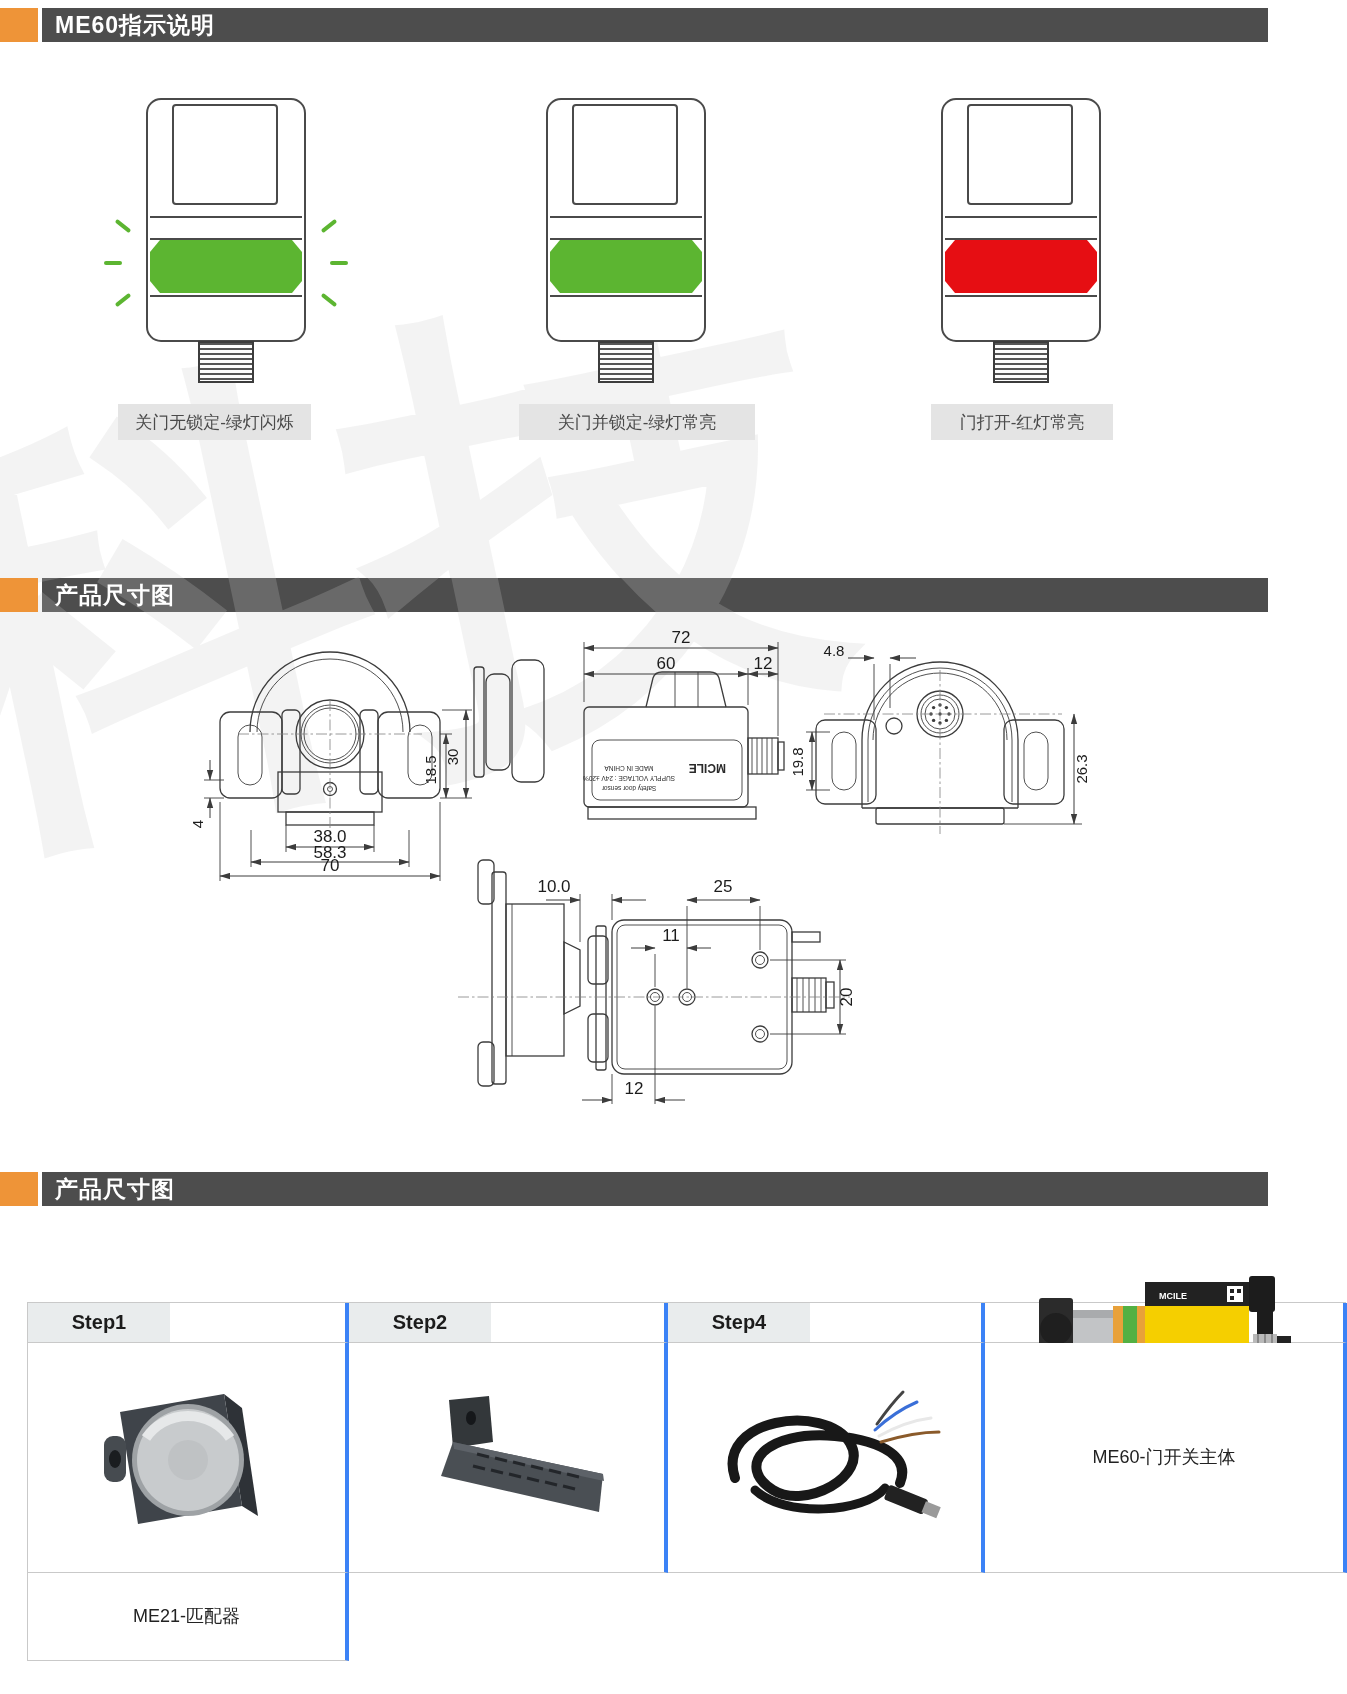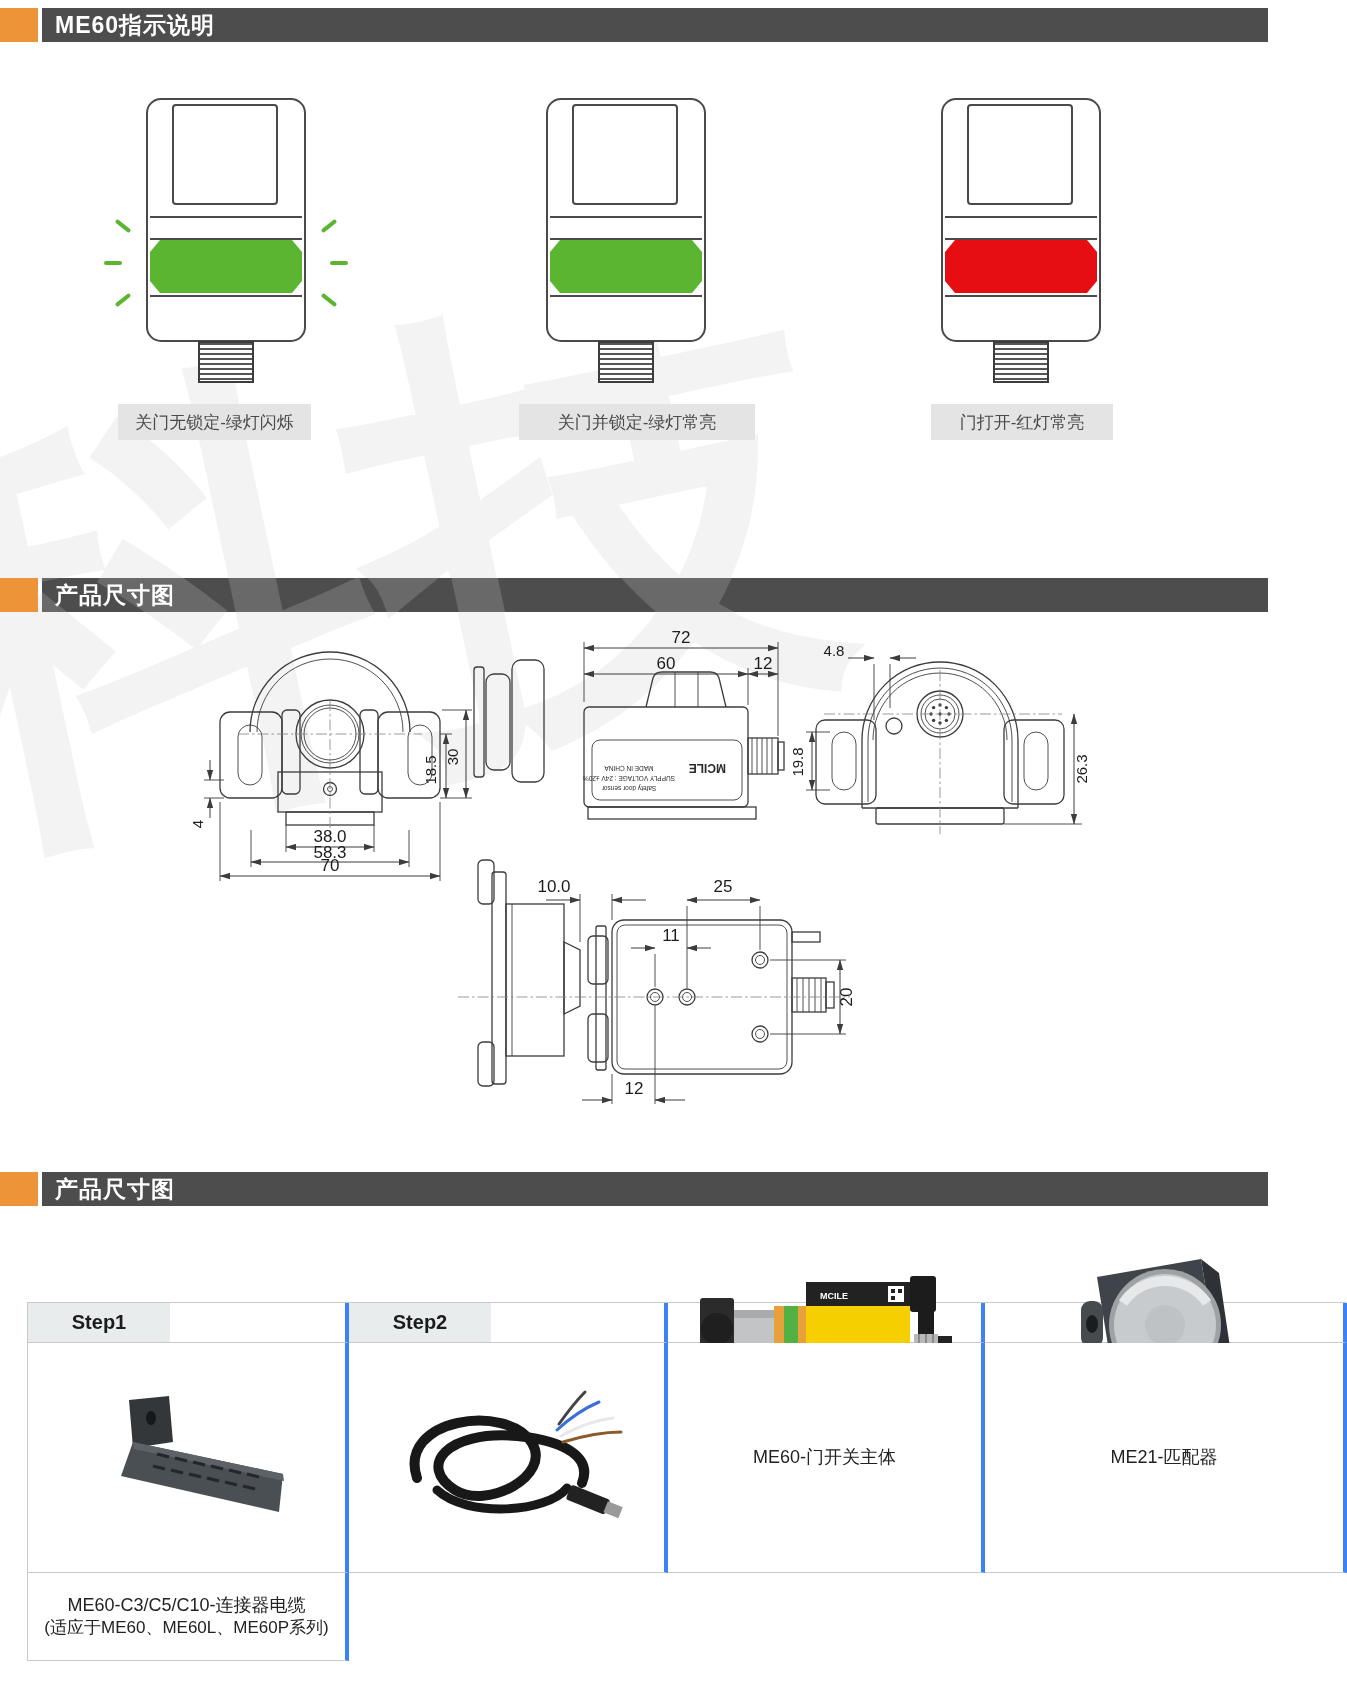--- a/index.html
+++ b/index.html
@@ -318,20 +318,23 @@
       </div>
   </div>
 
   <div class="acc">
     <div class="cell-head">
         <div class="step-chip">Step1</div>
       </div>
     <div class="cell-head">
         <div class="step-chip">Step2</div>
       </div>
+    <div class="cell-head">
+        <div class="step-chip">Step4</div>
+      </div>
 
     <div class="cell-img">
       <svg width="266" height="150" viewBox="0 0 266 150">
         <rect x="8" y="50" width="34" height="62" rx="3" fill="#2b2b2b"></rect>
         <circle cx="25" cy="81" r="16" fill="#1f1f1f"></circle>
         <rect x="42" y="62" width="40" height="40" fill="#c2c4c6"></rect>
         <rect x="42" y="62" width="40" height="8" fill="#a9abad"></rect>
         <rect x="82" y="58" width="10" height="48" fill="#e8a13a"></rect>
         <rect x="92" y="58" width="14" height="48" fill="#53b043"></rect>
         <rect x="106" y="58" width="8" height="48" fill="#e8a13a"></rect>
@@ -402,19 +405,15 @@
         </g>
       </svg>
     </div>
 
     <div class="cell-cap">
       <div>ME60-门开关主体</div>
     </div>
     <div class="cell-cap">
       <div>ME21-匹配器</div>
     </div>
-    <div class="cell-cap">
-      <div>ME60-C3/C5/C10-连接器电缆</div>
-      <div class="sub">(适应于ME60、ME60L、ME60P系列)</div>
-    </div>
   </div>
 
 </div>
 
 </body></html>

